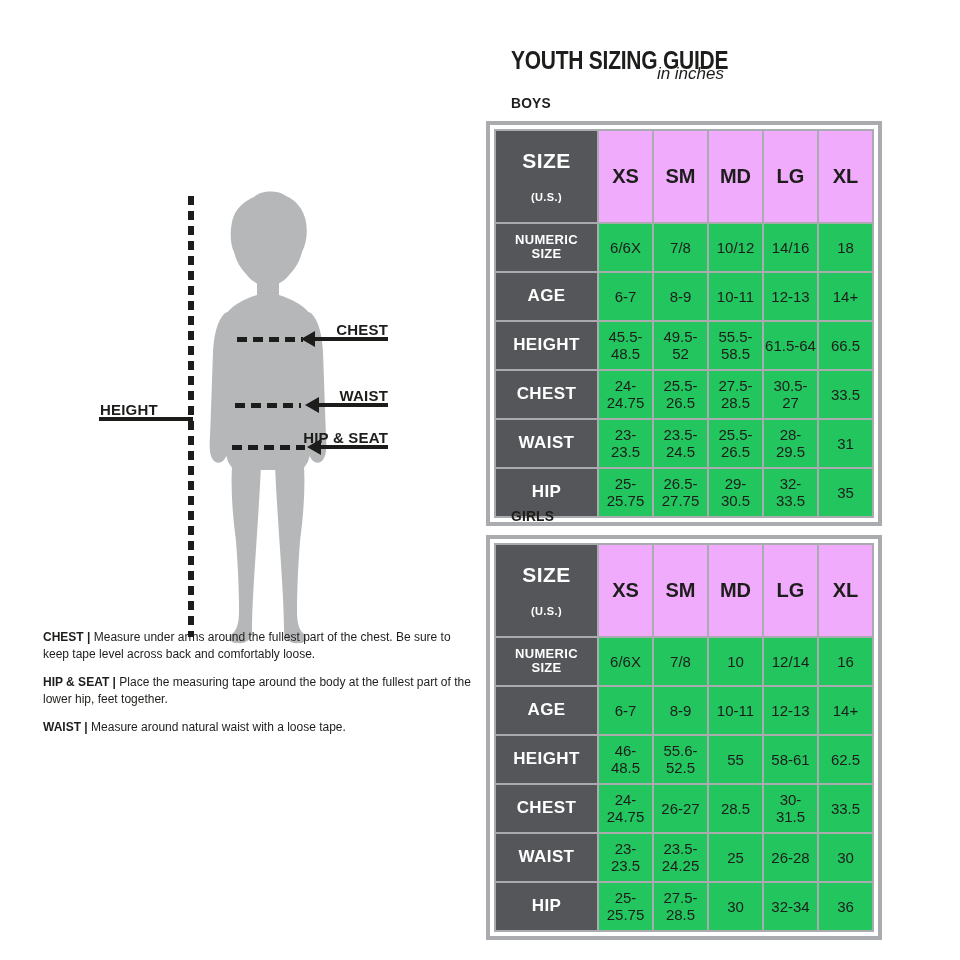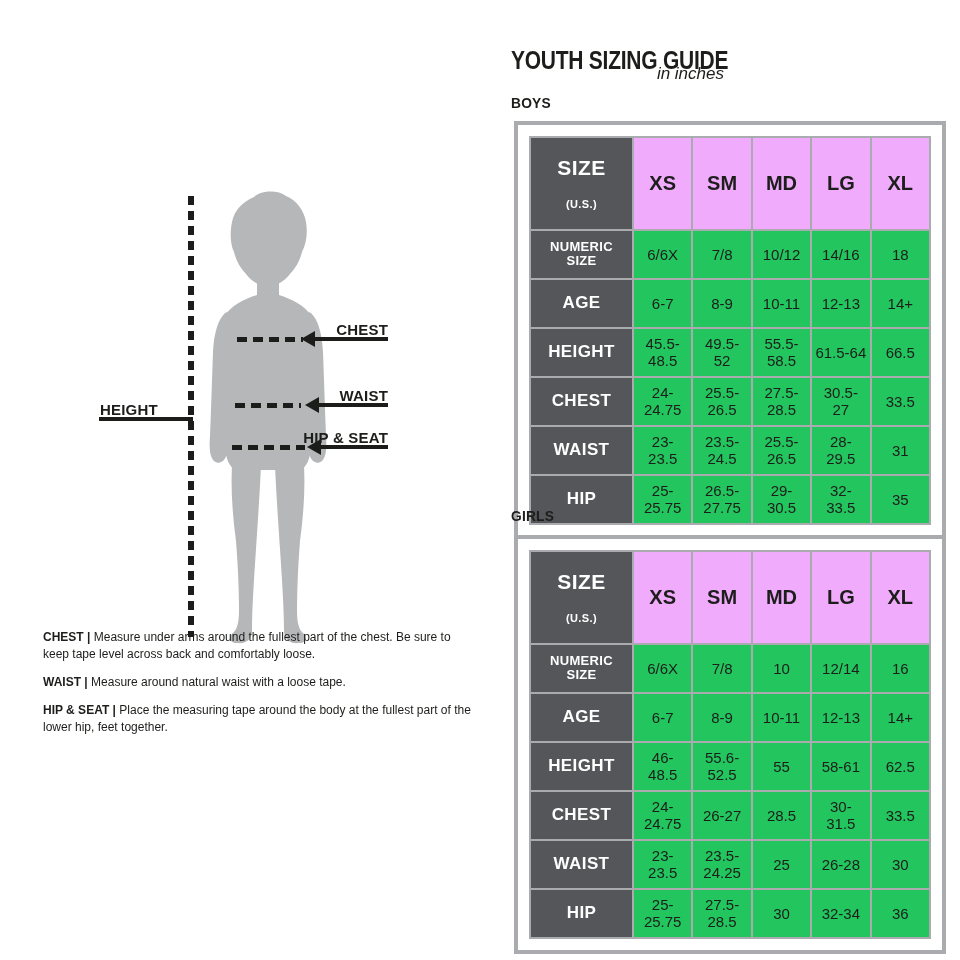--- a/index.html
+++ b/index.html
@@ -21,22 +21,22 @@
   }
   .section-label {
     position:absolute; left:511px; font-size:15px; font-weight:700;
     letter-spacing:0.2px; transform:scaleX(0.92); transform-origin:left top;
   }
   .section-label.boys { top:94px; }
   .section-label.girls { top:507px; }
 
   
   .table-frame {
-    position:absolute; left:514px; width:432px;
-    border:4px solid #a9abae; background:#ffffff; padding:11px;
+    position:absolute; left:486px; width:396px;
+    border:4px solid #a9abae; background:#ffffff; padding:4px;
   }
   .table-frame.boys { top:121px; }
   .table-frame.girls { top:535px; }
   table { width:100%; border-collapse:collapse; table-layout:fixed; }
   col.c-lbl { width:103px; }
   th, td {
     border:2px solid #a9abae; text-align:center; vertical-align:middle;
     white-space:pre-line; height:49px; padding:1px;
   }
   th.lbl {
@@ -320,17 +320,17 @@
     <div class="arrowhead arrow-hip"></div>
     <div class="solidline line-hip"></div>
     <div class="annot annot-hip">HIP &amp; SEAT</div>
 
     <div class="annot annot-height">HEIGHT</div>
     <div class="solidline line-height"></div>
   </div>
 
   <div class="notes">
     <p><b>CHEST |</b> <span>Measure under arms around the fullest part of the chest. Be sure to keep tape level across back and comfortably loose.</span></p>
+    <p><b>HIP &amp; SEAT |</b> <span>Place the measuring tape around the body at the fullest part of the lower hip, feet together.</span></p>
     <p><b>WAIST |</b> <span>Measure around natural waist with a loose tape.</span></p>
-    <p><b>HIP &amp; SEAT |</b> <span>Place the measuring tape around the body at the fullest part of the lower hip, feet together.</span></p>
   </div>
 
 </div>
 
 </body></html>

